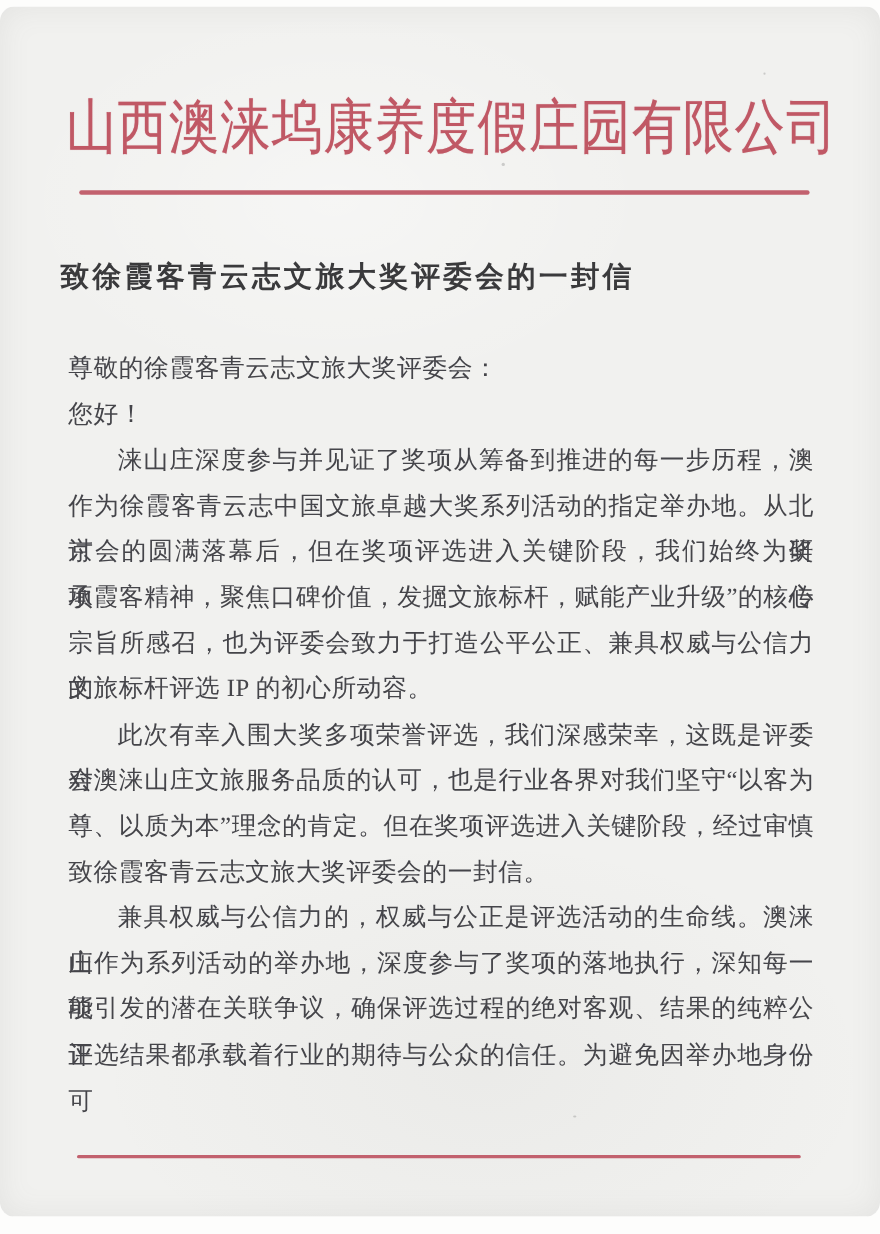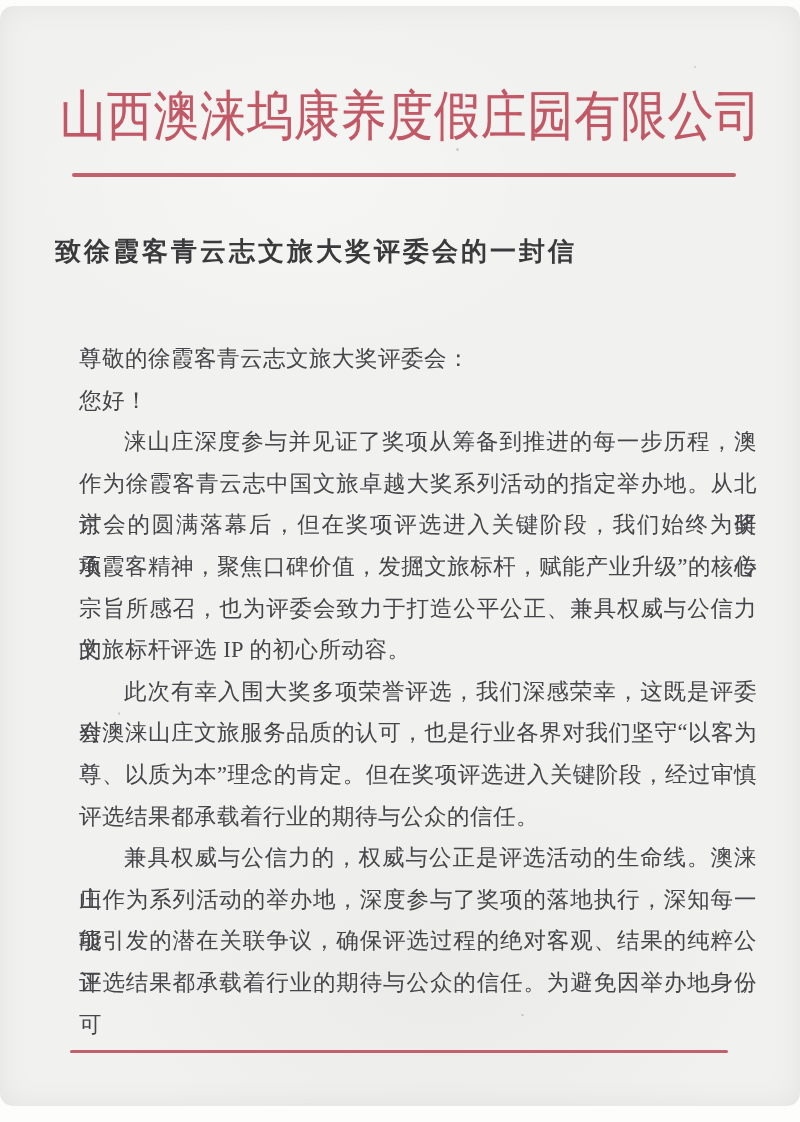--- a/index.html
+++ b/index.html
@@ -39,24 +39,23 @@
   .rule{position:absolute;background:var(--rule);border-radius:2px;}
   .rule-top{left:72px;top:167px;width:664px;height:4px;}
   .rule-bottom{left:70px;top:1044px;width:658px;height:3px;}
   .title{
     position:absolute;left:0;top:226px;width:632px;height:40px;
     line-height:40px;text-align:center;
     font-size:26px;font-weight:bold;letter-spacing:3px;
     color:var(--title-ink);white-space:nowrap;
   }
   .body{
-    position:absolute;left:79px;top:308px;width:678px;
+    position:absolute;left:62px;top:308px;width:678px;
     font-size:22.5px;color:var(--body-ink);
     letter-spacing:.5px;
-    margin-top:24px;
   }
   .line{
     height:41.6px;line-height:41.6px;
     white-space:nowrap;overflow:visible;
   }
   .line.fill{
     white-space:normal;
     text-align:justify;
     text-align-last:justify;
   }
@@ -85,21 +84,21 @@
         <div class="line">您好！</div>
         <div class="line indent fill">涞山庄深度参与并见证了奖项从筹备到推进的每一步历程，澳</div>
         <div class="line fill">作为徐霞客青云志中国文旅卓越大奖系列活动的指定举办地。从北京研</div>
         <div class="line fill">讨会的圆满落幕后，但在奖项评选进入关键阶段，我们始终为奖项“传</div>
         <div class="line fill">承霞客精神，聚焦口碑价值，发掘文旅标杆，赋能产业升级”的核心</div>
         <div class="line fill">宗旨所感召，也为评委会致力于打造公平公正、兼具权威与公信力的</div>
         <div class="line">文旅标杆评选 IP 的初心所动容。</div>
         <div class="line indent fill">此次有幸入围大奖多项荣誉评选，我们深感荣幸，这既是评委会</div>
         <div class="line fill">对澳涞山庄文旅服务品质的认可，也是行业各界对我们坚守“以客为</div>
         <div class="line fill">尊、以质为本”理念的肯定。但在奖项评选进入关键阶段，经过审慎</div>
-        <div class="line">评选结果都承载着行业的期待与公众的信任。</div>
+        <div class="line">致徐霞客青云志文旅大奖评委会的一封信。</div>
         <div class="line indent fill">兼具权威与公信力的，权威与公正是评选活动的生命线。澳涞山</div>
         <div class="line fill">庄作为系列活动的举办地，深度参与了奖项的落地执行，深知每一项</div>
         <div class="line fill">能引发的潜在关联争议，确保评选过程的绝对客观、结果的纯粹公正，</div>
         <div class="line fill">评选结果都承载着行业的期待与公众的信任。为避免因举办地身份可</div>
       </main>
 
     <div class="rule rule-bottom"></div>
 
     <span class="speck s1"></span>
     <span class="speck s2"></span>

